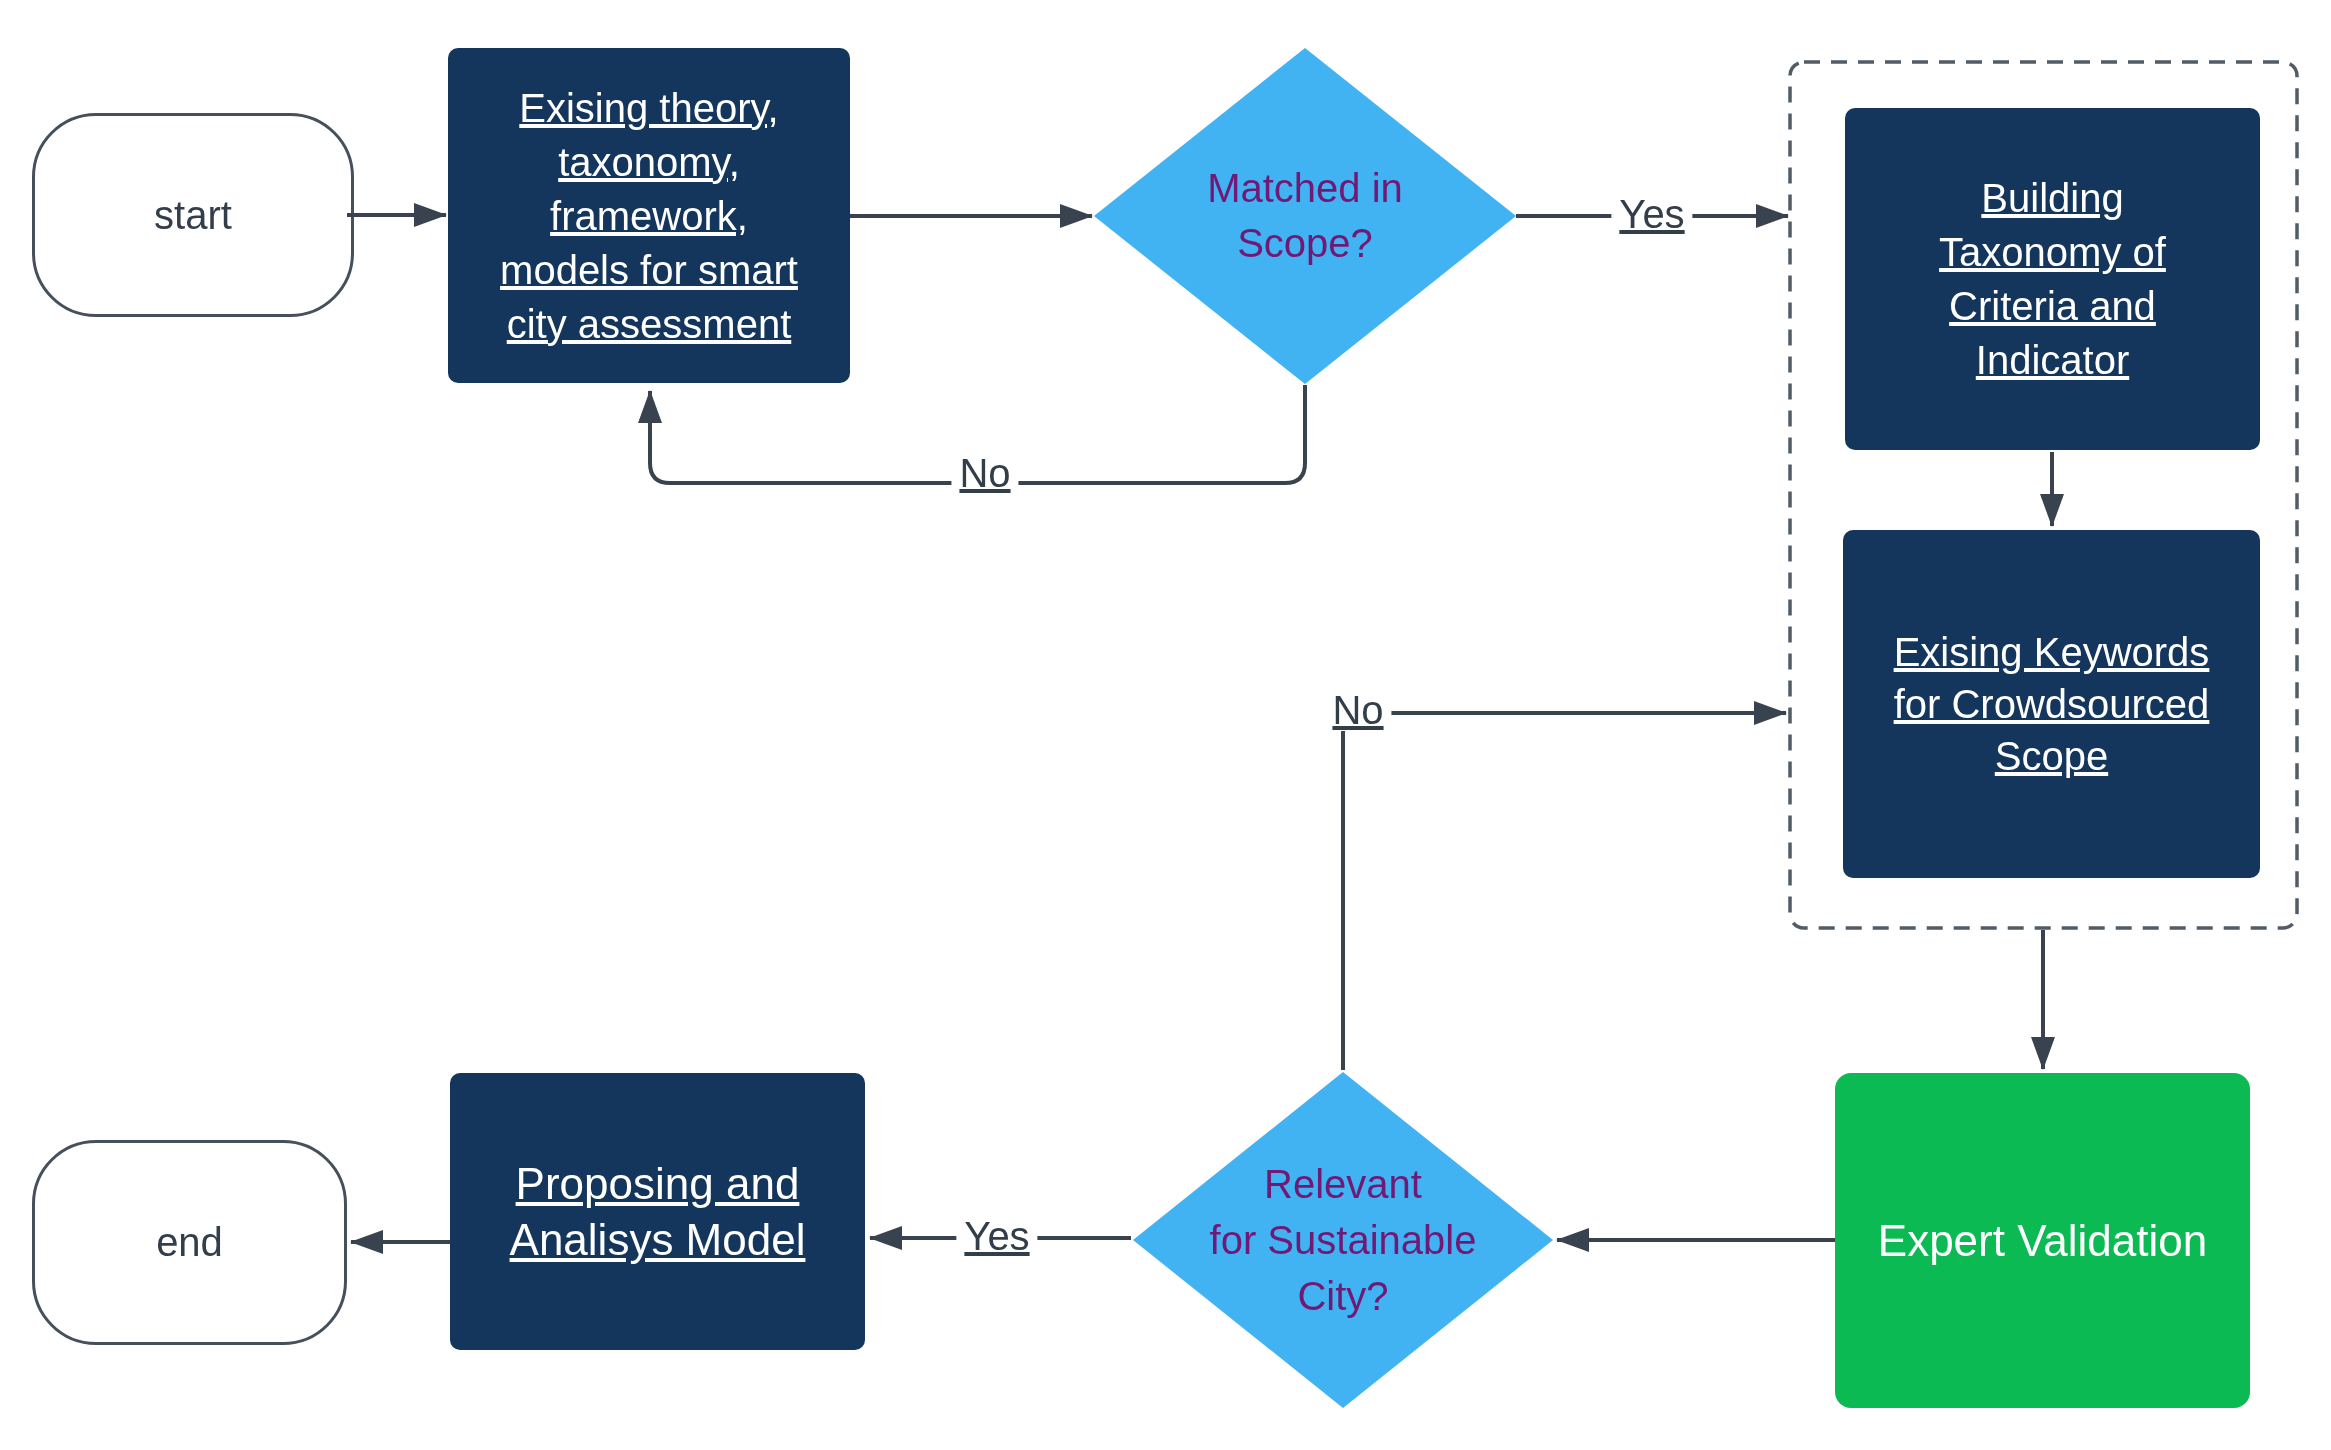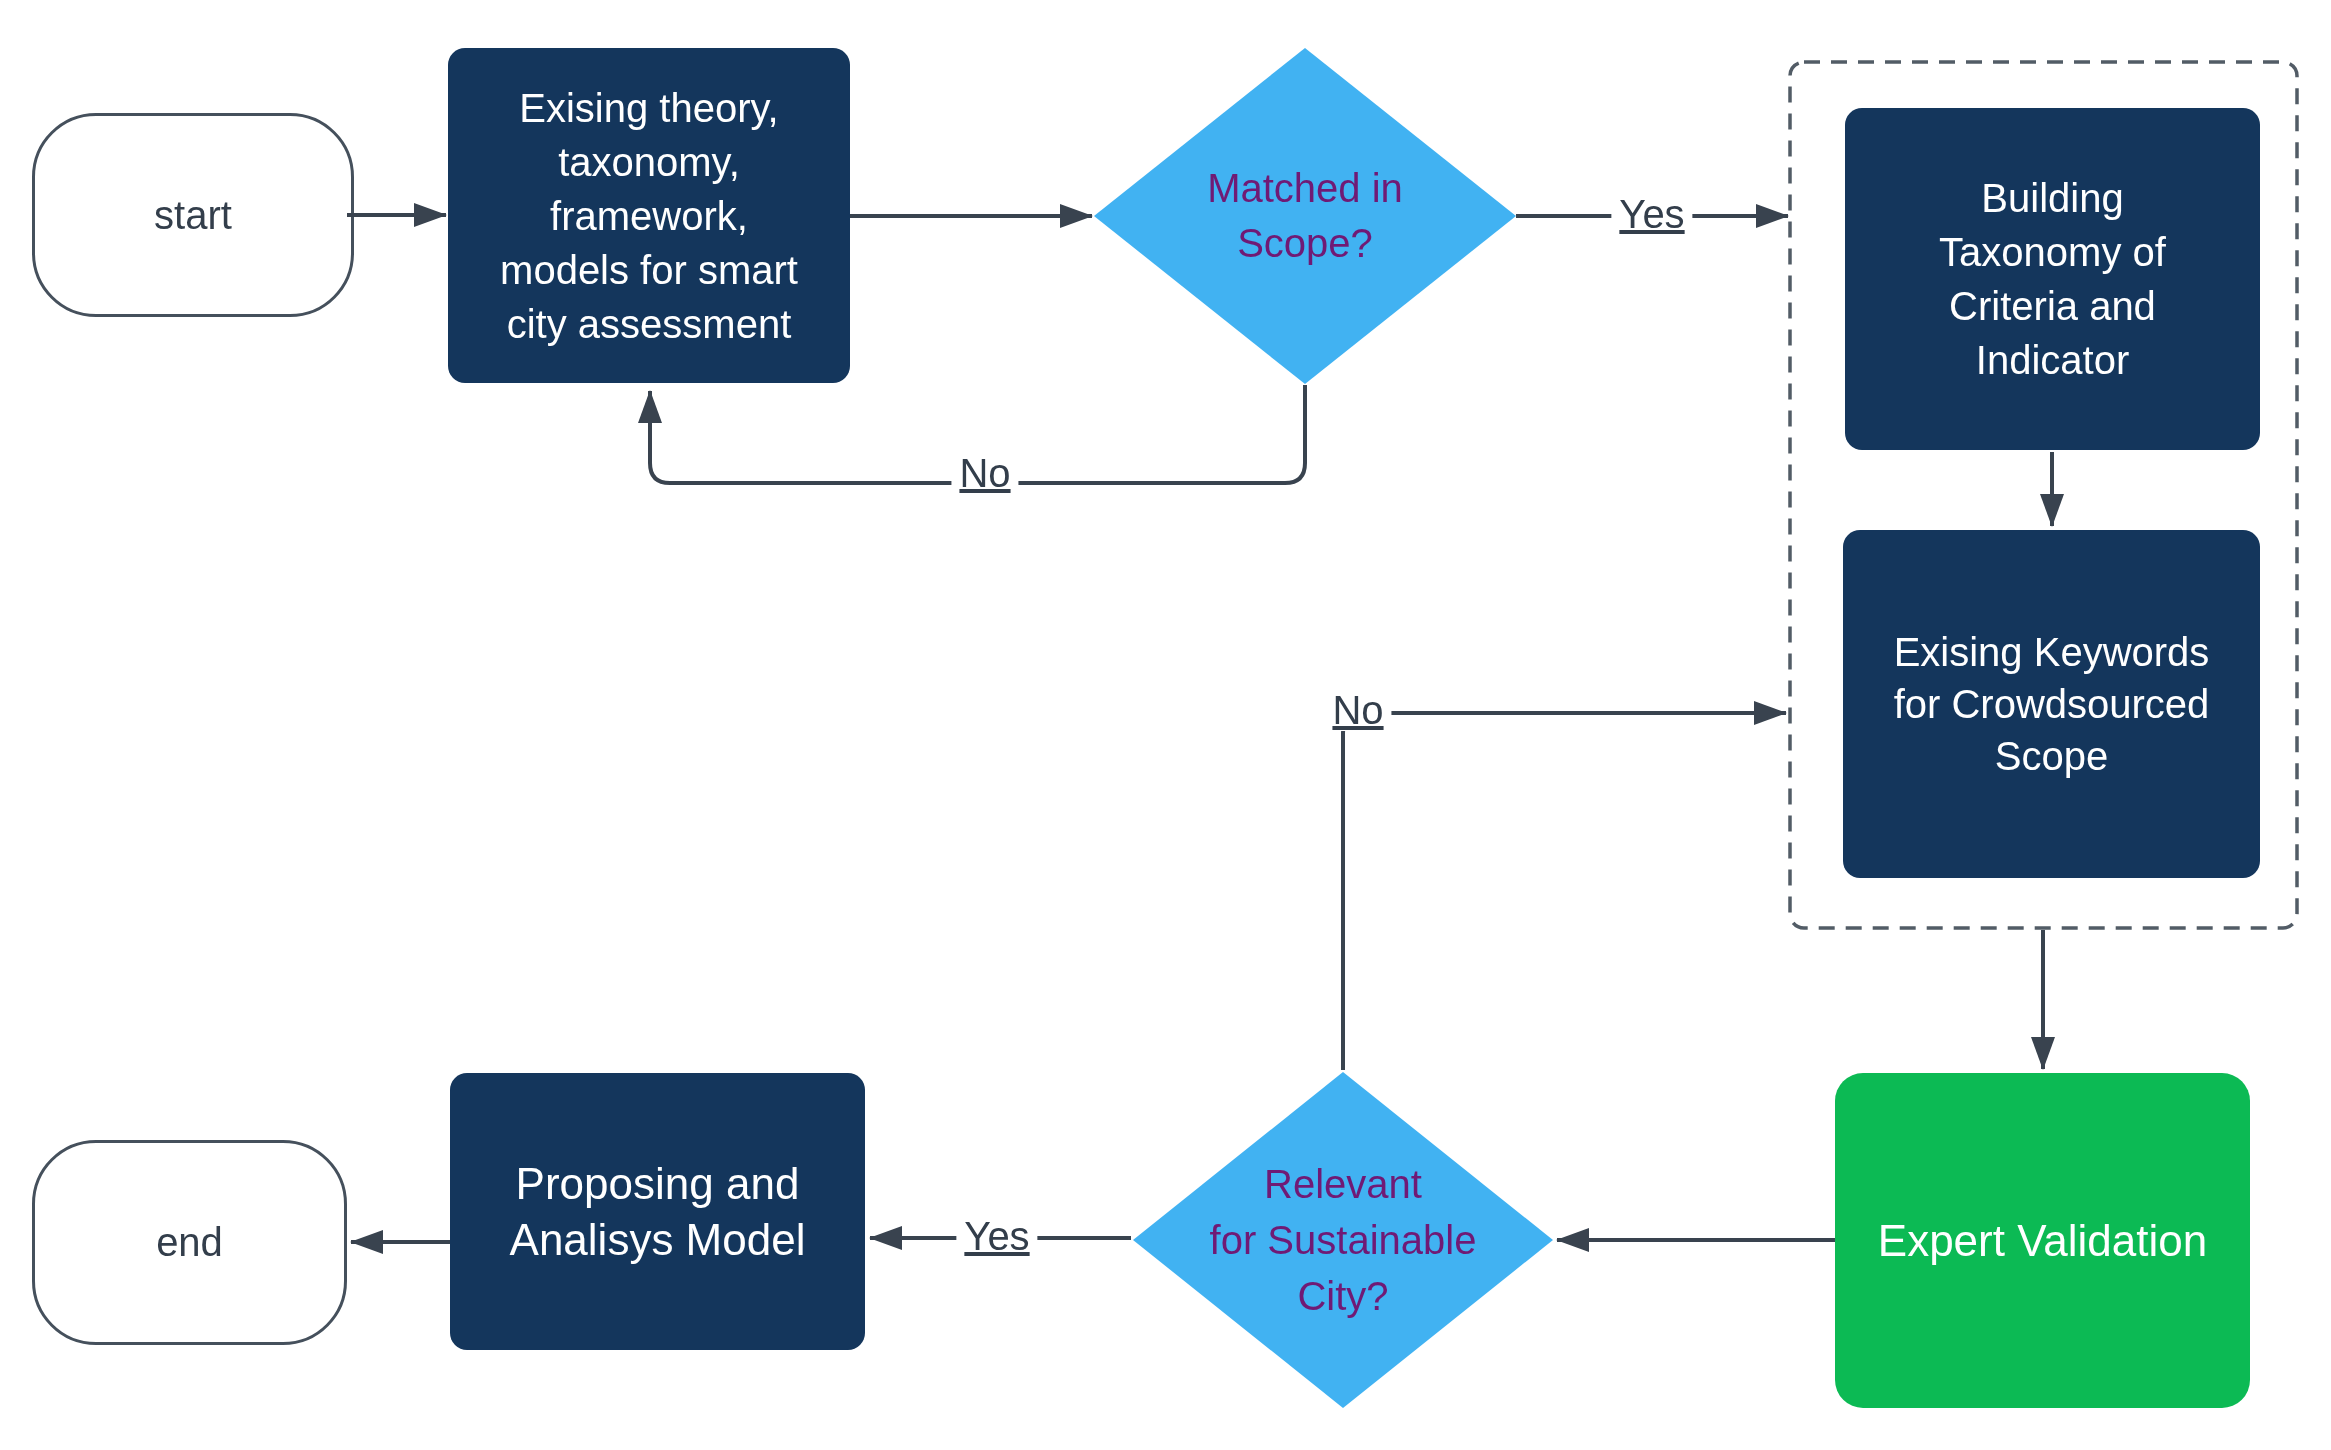--- a/index.html
+++ b/index.html
@@ -28,36 +28,37 @@
   }
   .terminator{
     background:#ffffff;
     border:3px solid #45505c;
     border-radius:64px;
     color:var(--text_dark);
     font-size:40px;
   }
   .process{
     background:var(--navy);
-    border-radius:17px;
+    border-radius:10px;
     color:var(--node_text);
     font-size:40px;
     line-height:54px;
+    text-decoration:underline;
   }
   .process.big{font-size:44px;line-height:56px;}
   .decision{
     background:var(--blue);
     clip-path:polygon(50% 0,100% 50%,50% 100%,0 50%);
     color:#701a75;
     font-size:40px;
     line-height:55px;
   }
   .green{
     background:var(--green);
-    border-radius:28px;
+    border-radius:16px;
     color:var(--node_text);
     font-size:44px;
     align-items:center;
   }
   .edge-label{
     position:absolute;
     transform:translate(-50%,-50%);
     background:var(--bg);
     color:var(--text_dark);
     font-size:40px;

